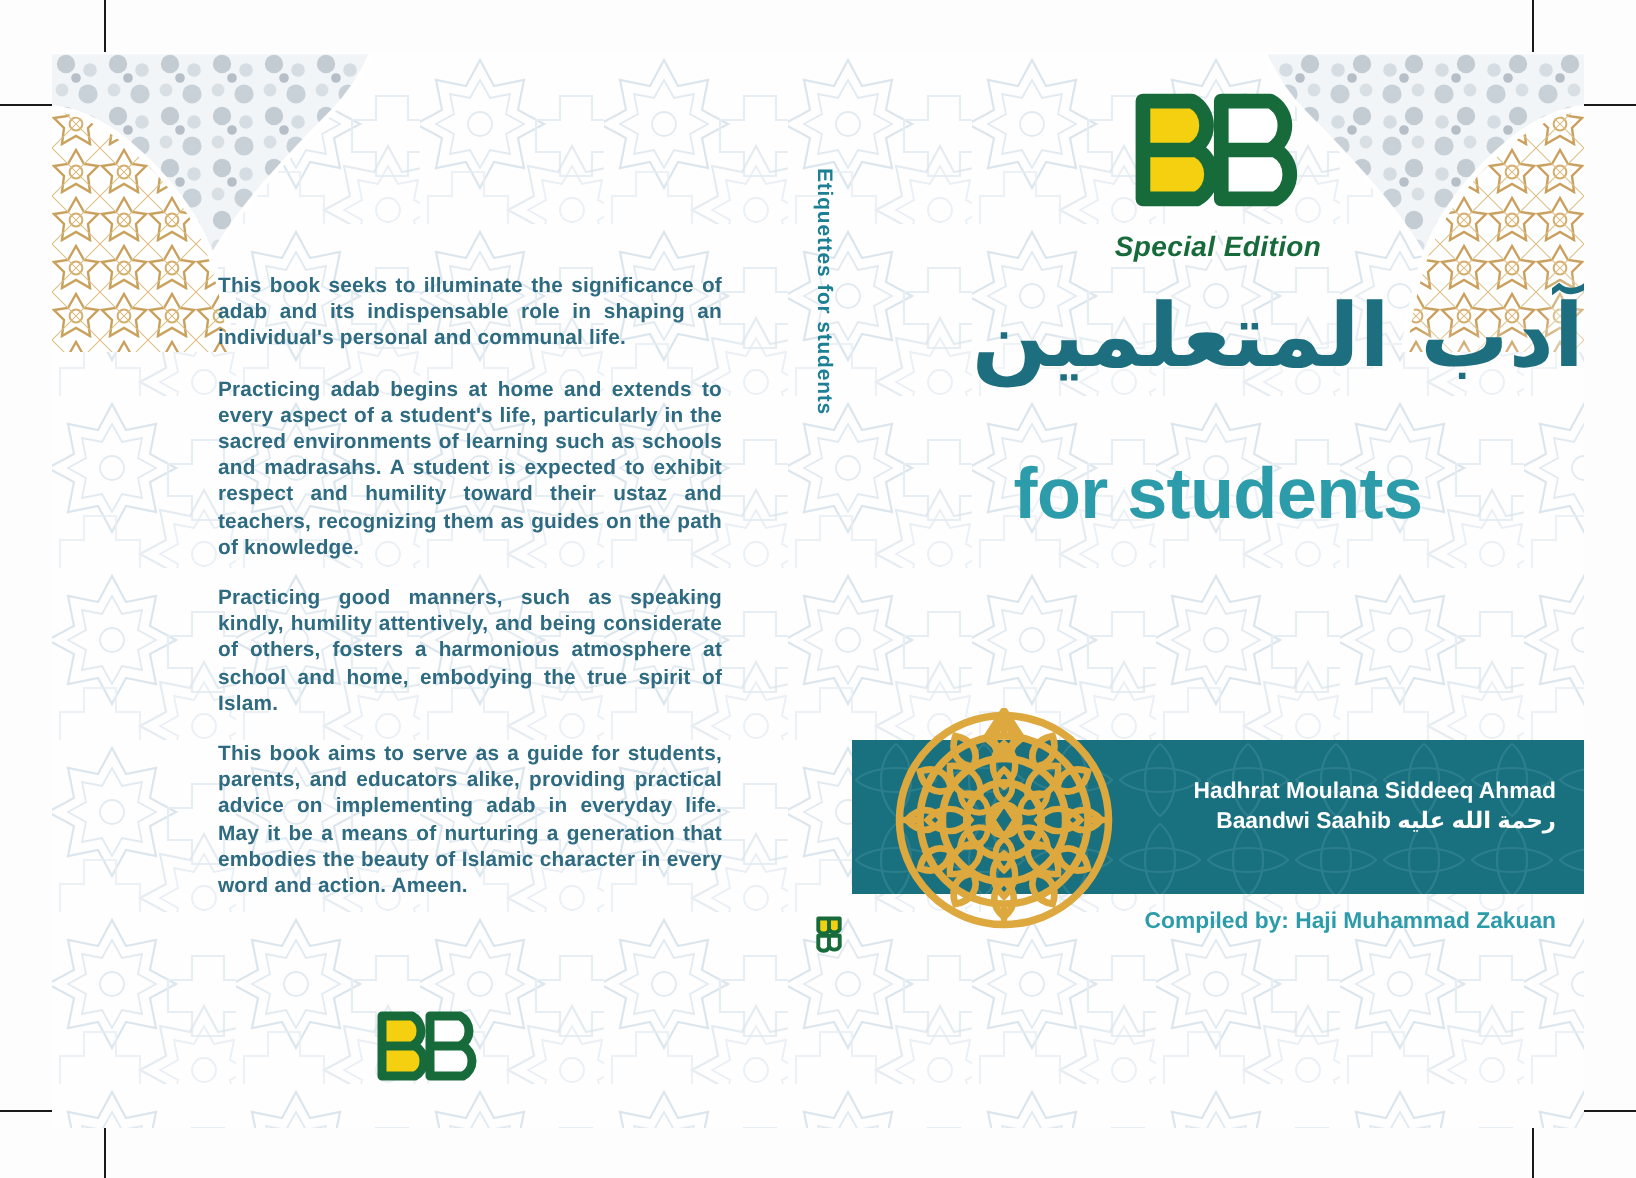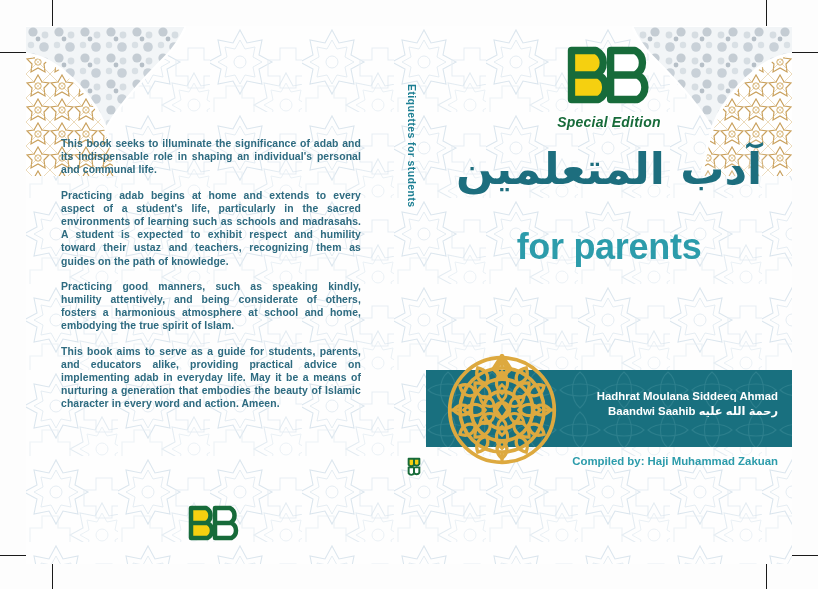--- a/index.html
+++ b/index.html
@@ -28,21 +28,21 @@
 
   
   #back-panel{position:absolute;left:0;top:0;width:372px;height:538px;}
   #spine-panel{position:absolute;left:372px;top:0;width:28px;height:538px;}
   #front-panel{position:absolute;left:400px;top:0;width:366px;height:538px;}
 
   
   #blurb{position:absolute;left:35px;top:111px;width:300px;
          color:#2e6b80;font-size:10.4px;line-height:13.2px;
          font-weight:bold;text-align:justify;letter-spacing:.1px;}
-  #blurb p{margin:0 0 12px 0;}
+  #blurb p{margin:0 0 12px 0;padding-left:48px;}
   #blurb p:last-child{margin-bottom:0;}
 
   
   .bb-logo{position:relative;display:block;}
   #back-bb{position:absolute;left:160px;top:478px;}
   #front-bb{position:absolute;left:108px;top:18px;text-align:center;width:150px;}
 
   .special-edition{margin-top:4px;font-size:14px;font-weight:bold;font-style:italic;
       color:#176b3a;letter-spacing:.2px;
       text-shadow:-1.3px -1.3px 0 #fff,1.3px -1.3px 0 #fff,-1.3px 1.3px 0 #fff,
@@ -51,21 +51,21 @@
 
   
   #spine-title{position:absolute;left:50%;top:58px;transform:translateX(-50%);
      writing-mode:vertical-rl;text-orientation:mixed;
      color:#1d7f93;font-size:10.5px;font-weight:bold;letter-spacing:.4px;
      white-space:nowrap;}
   #spine-bb{position:absolute;left:50%;top:432px;transform:translateX(-50%) rotate(90deg);
      transform-origin:center;}
 
   
-  #arabic-title{position:absolute;left:0;right:0;top:118px;text-align:center;
+  #arabic-title{position:absolute;left:0;right:0;top:118px;
      color:#1d6e7e;font-size:44px;line-height:1.15;direction:rtl;
      font-family:"DejaVu Sans",sans-serif;font-weight:bold;
      text-shadow:0 0 10px rgba(255,255,255,.95);}
   #english-title{position:absolute;left:0;right:0;top:200px;text-align:center;
      color:#2c9cab;font-size:36px;line-height:42px;font-weight:bold;
      letter-spacing:-.3px;text-shadow:0 0 11px rgba(255,255,255,.95);}
 
   
   #banner{position:absolute;left:0;top:344px;width:366px;height:77px;
      background:#19707f;overflow:hidden;}
@@ -203,21 +203,21 @@
             <path d="M10 8 H40 a17 17 0 0 1 0 30 H10 Z M10 38 H43 a17 17 0 0 1 0 30 H10 Z" fill="#f5d010"></path>
             <path d="M58 8 H88 a17 17 0 0 1 0 30 H58 Z M58 38 H91 a17 17 0 0 1 0 30 H58 Z" fill="#ffffff"></path>
           </g>
         </svg>
         <div class="special-edition">Special Edition</div>
       </div>
 
       <div id="arabic-title">آدب المتعلمين</div>
 
       <div id="english-title">
-        <div>for parents</div>
+        <div>for students</div>
       </div>
 
       <div id="banner-rule"></div>
       <div id="banner">
         <svg id="banner-texture" viewBox="0 0 366 77" preserveAspectRatio="none">
           <defs>
             <pattern id="bantex" x="0" y="0" width="44" height="40" patternUnits="userSpaceOnUse">
               <path d="M22 2 C32 10 32 30 22 38 C12 30 12 10 22 2 Z" fill="none" stroke="#5fa5ae" stroke-width="1.1"></path>
               <path d="M2 20 C10 12 34 12 42 20 C34 28 10 28 2 20 Z" fill="none" stroke="#5fa5ae" stroke-width="1.1"></path>
             </pattern>

